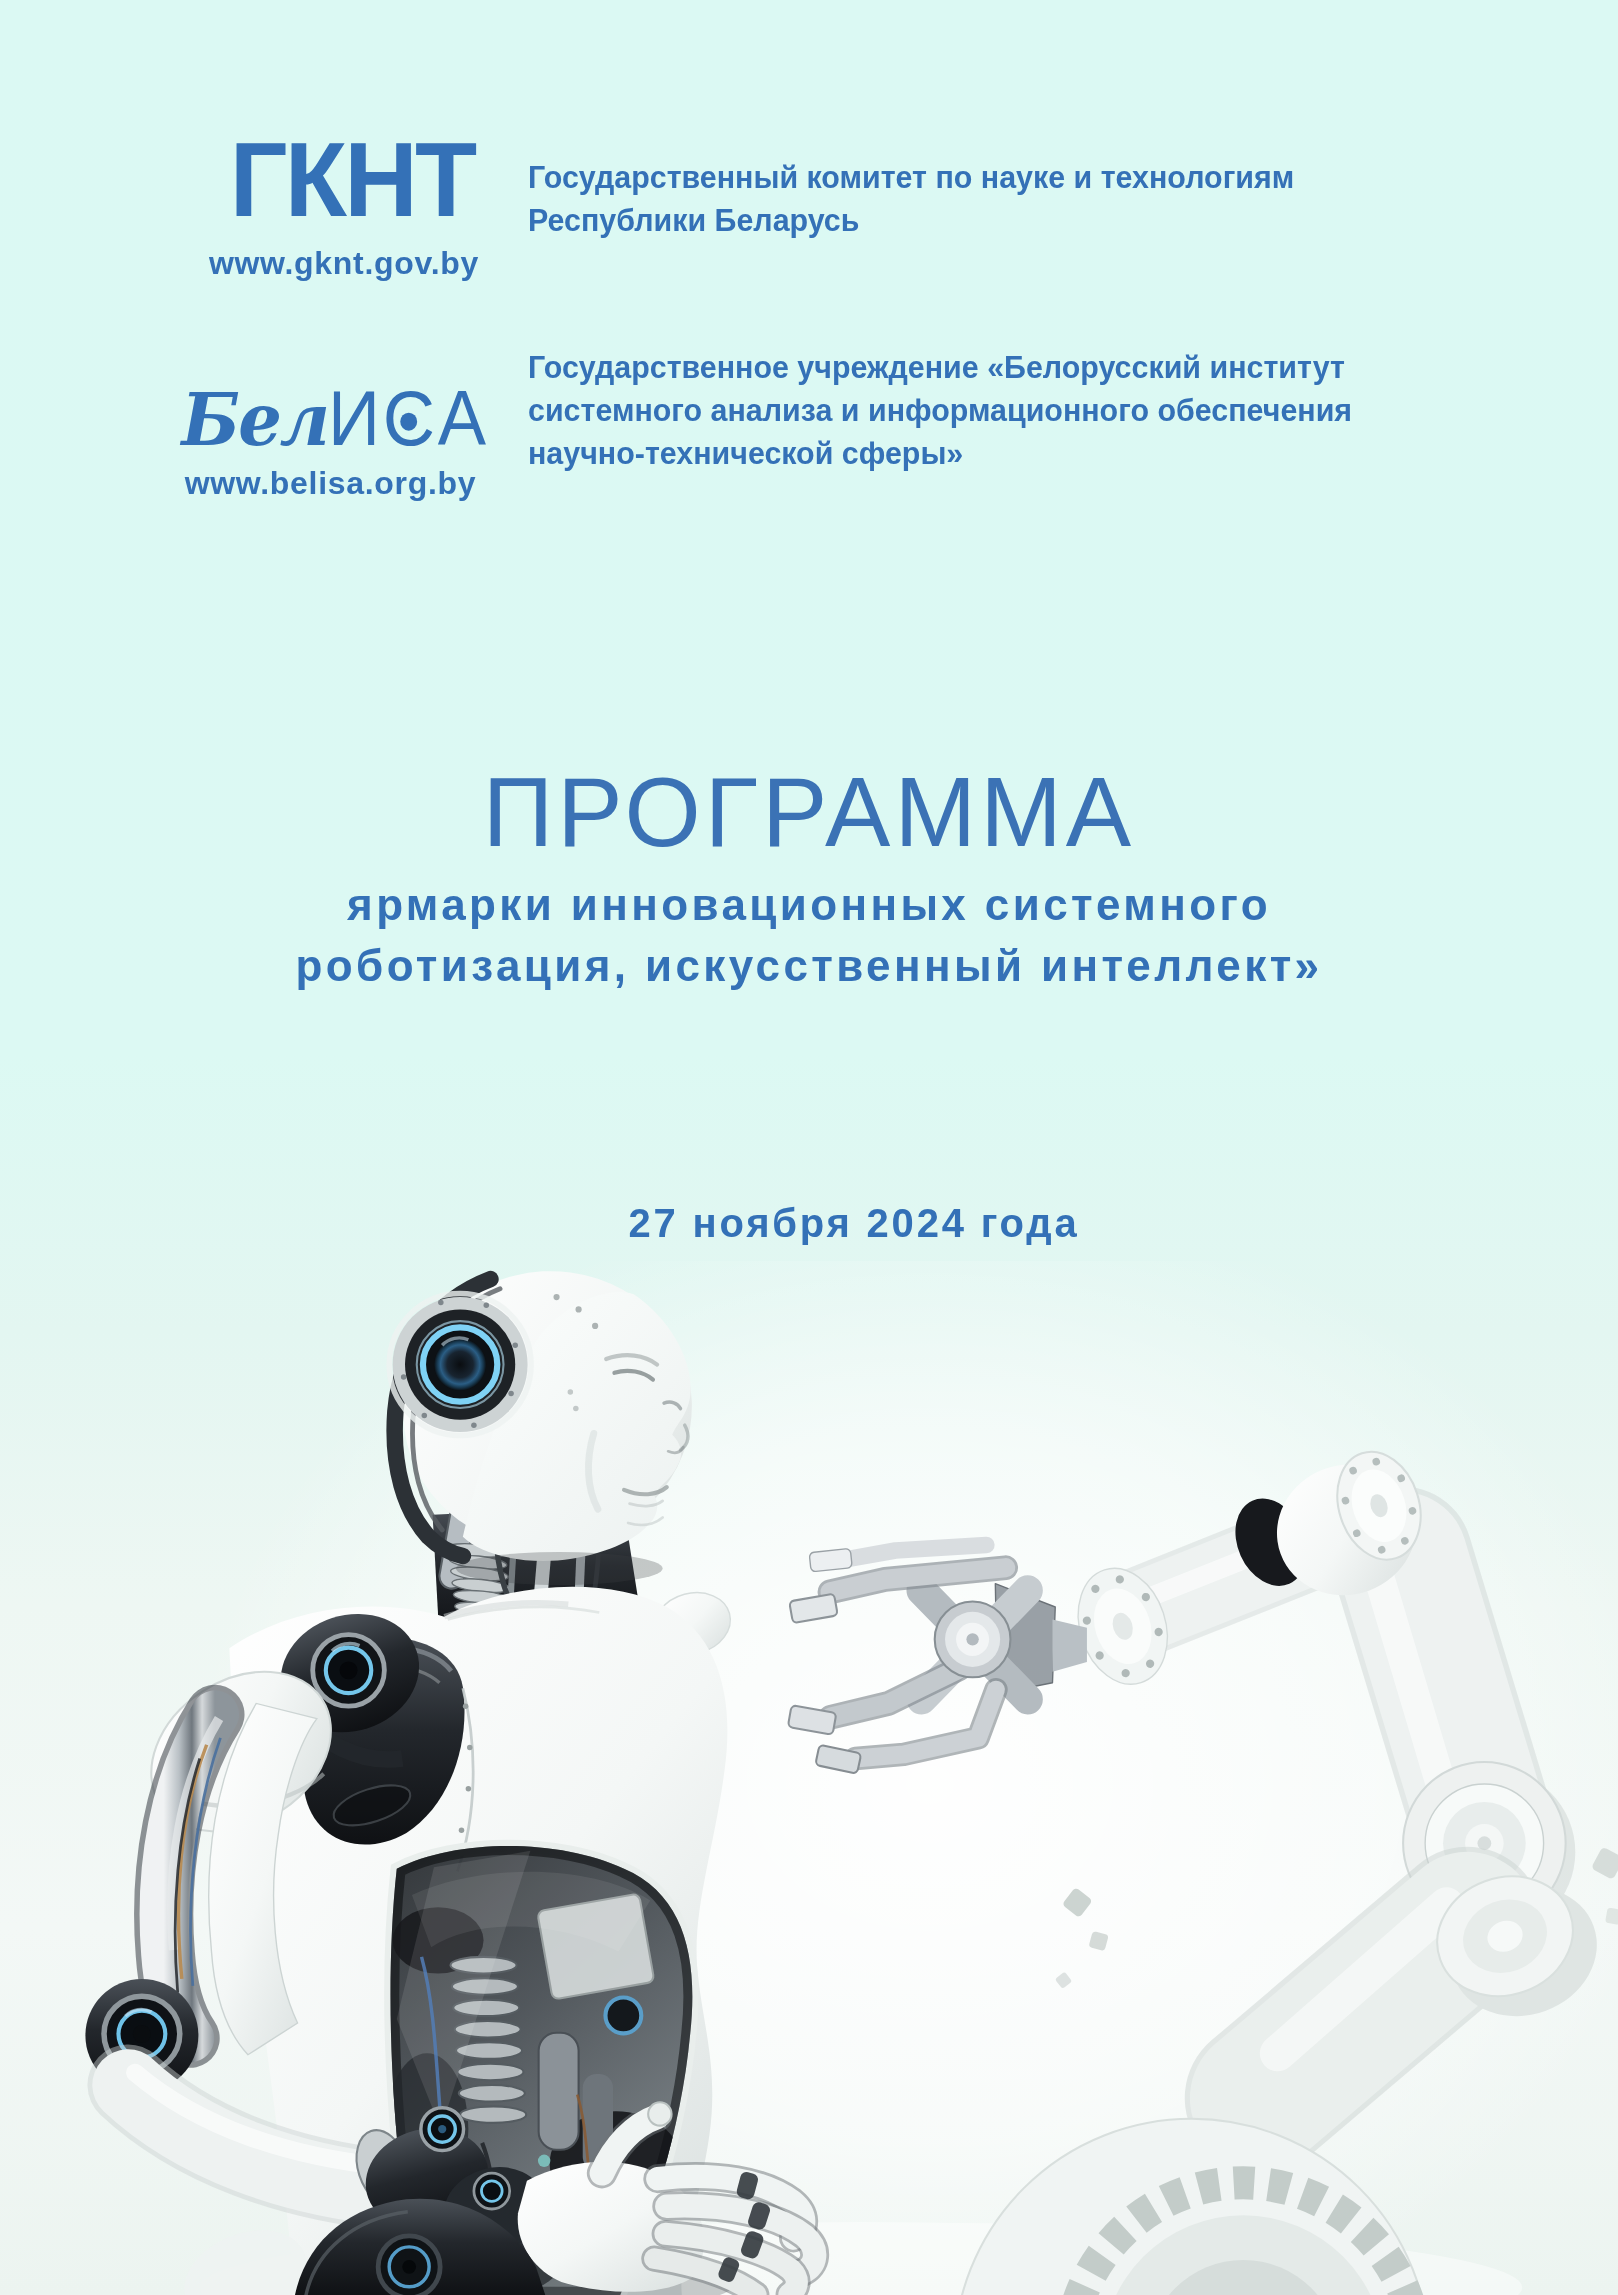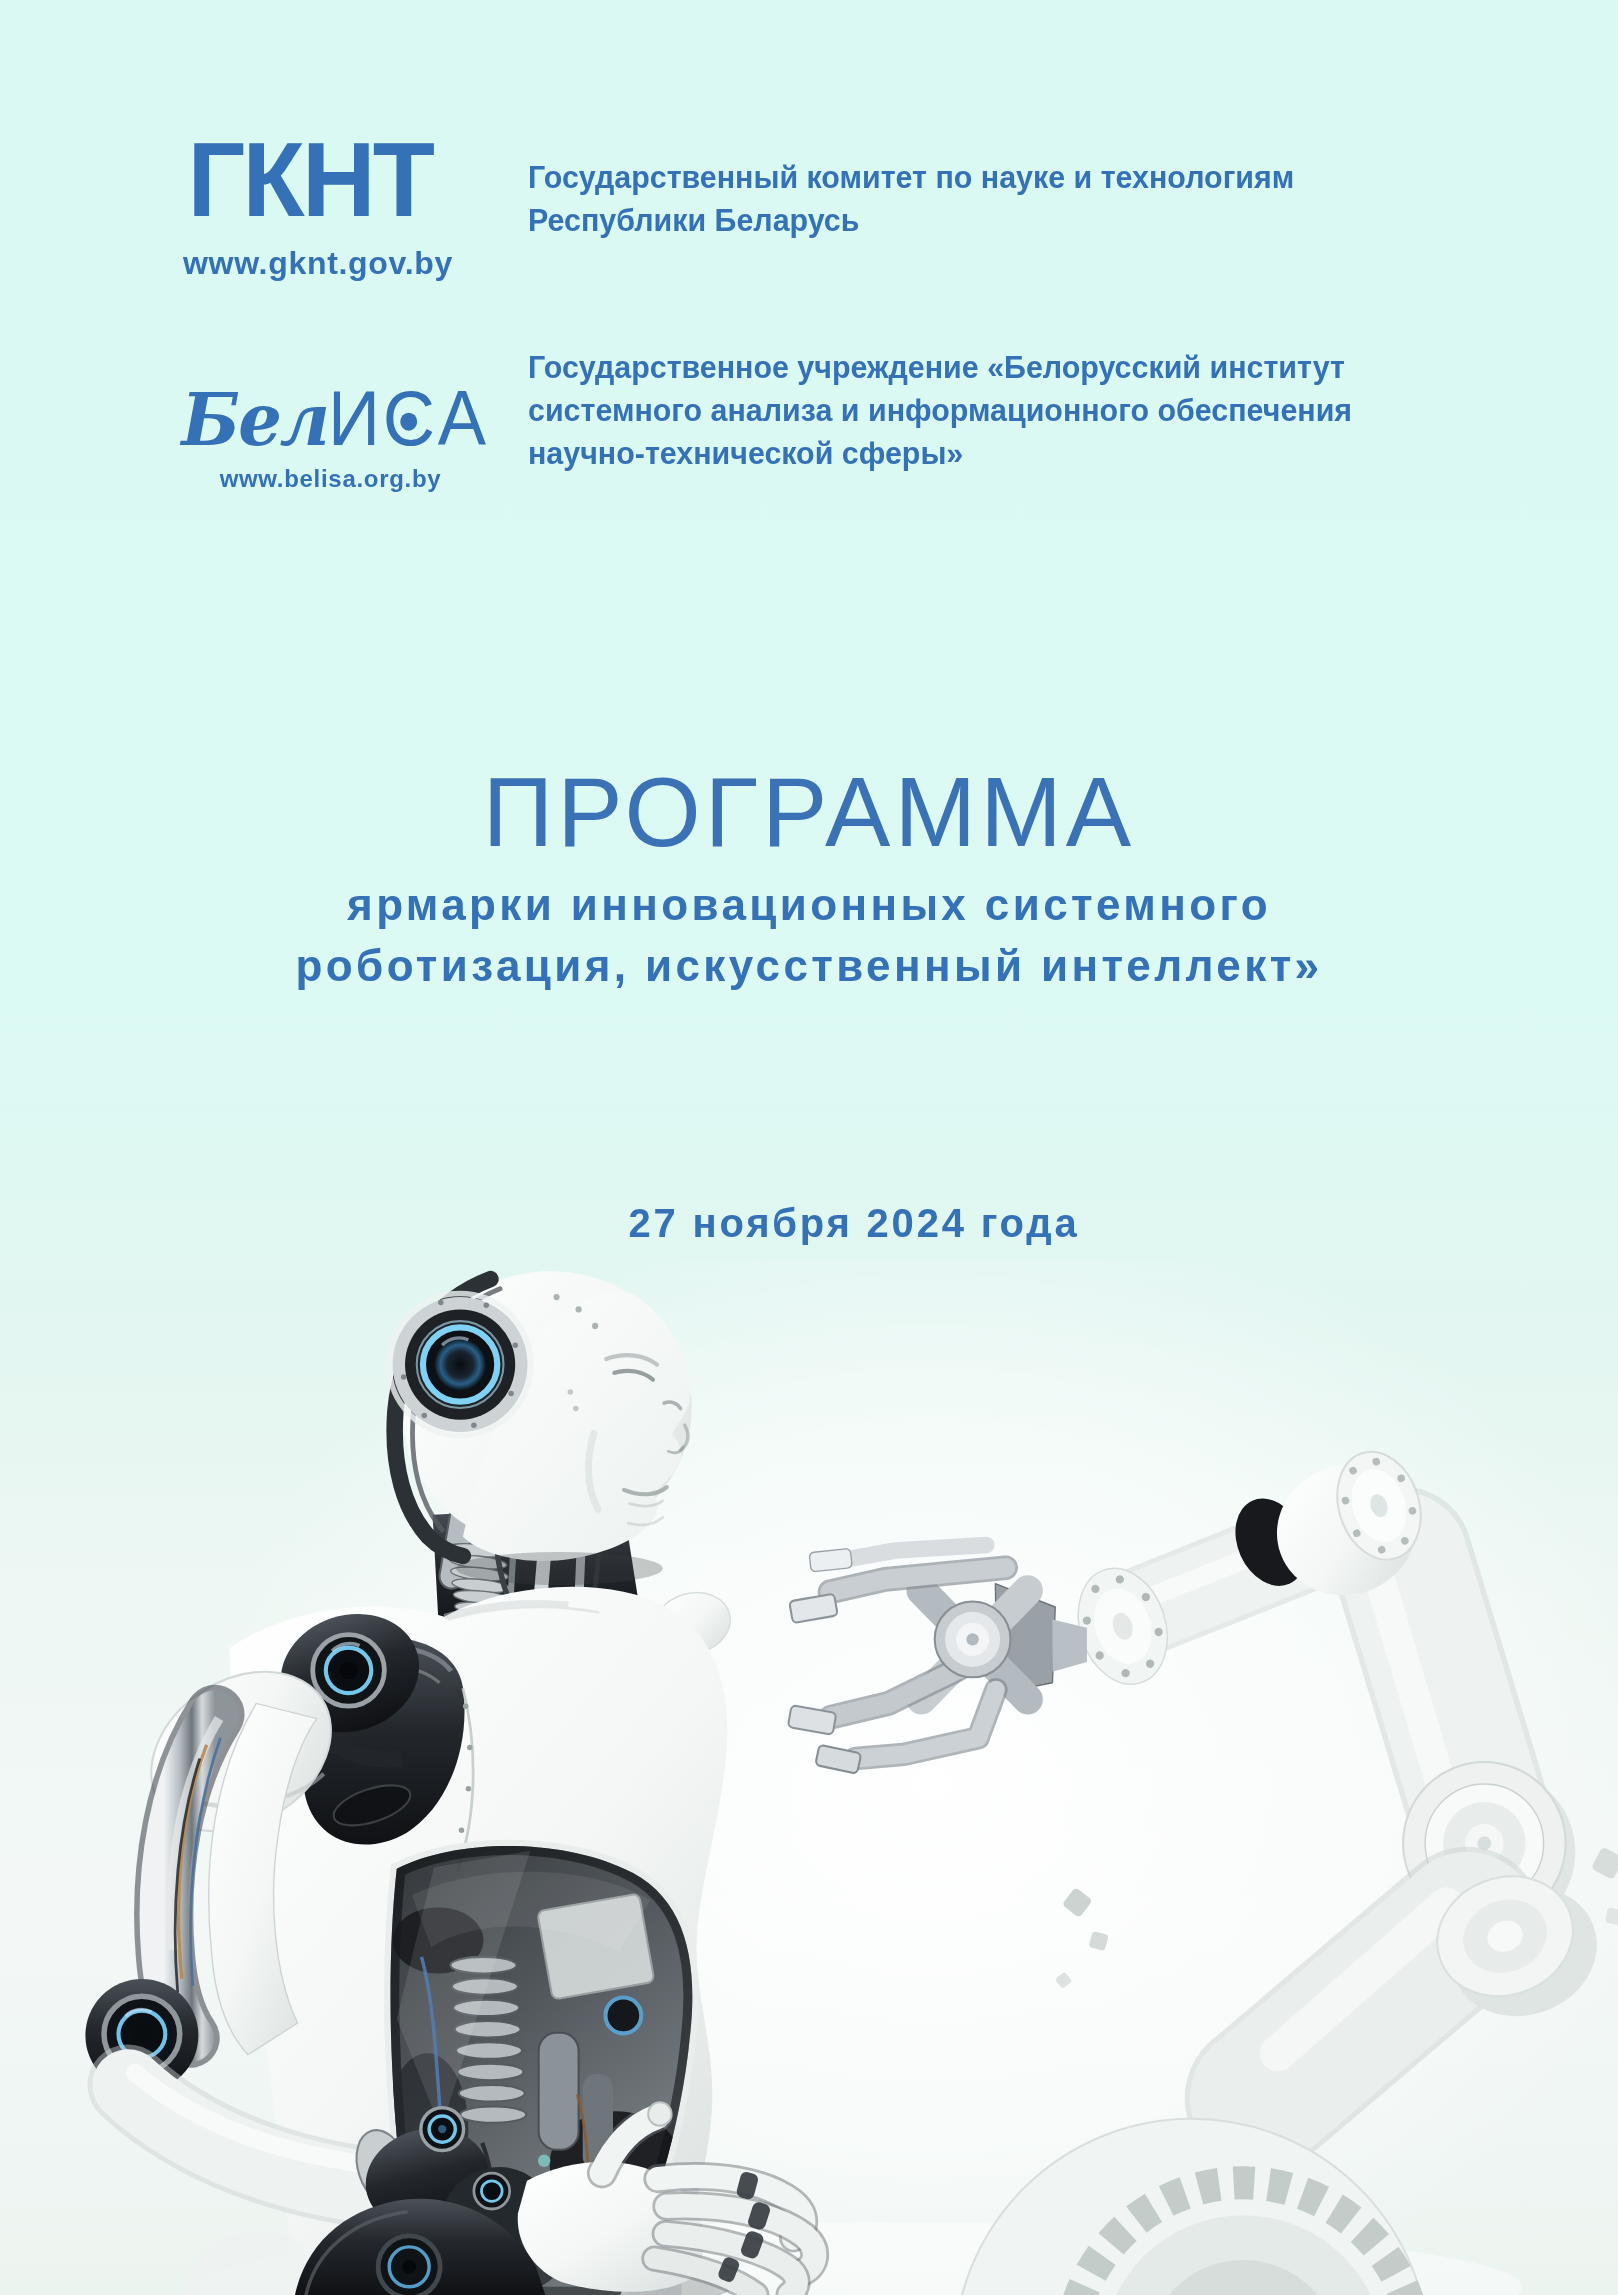--- a/index.html
+++ b/index.html
@@ -2,34 +2,34 @@
 <html style="font-size:11px"><head>
 <meta charset="utf-8">
 <style>
   html,body{margin:0;padding:0;}
   body{
     width:1618px;height:2295px;position:relative;overflow:hidden;
     font-family:"Liberation Sans", sans-serif;
     background:linear-gradient(180deg,#dbf9f3 0%,#dcf9f3 46%,#e3f6f1 58%,#eef7f3 70%,#f3f8f6 84%,#ecf4f0 100%);
   }
   
-  .gknt-block{position:absolute;left:183px;top:135px;width:296px;text-align:left;color:#3471b7;}
+  .gknt-block{position:absolute;left:183px;top:135px;width:296px;text-align:right;color:#3471b7;}
   .gknt-logo{font-size:105px;font-weight:700;letter-spacing:-2.8px;line-height:90px;transform:scaleX(.97);transform-origin:center top;}
   .gknt-url{font-size:32px;font-weight:700;letter-spacing:0.7px;margin-top:20px;}
   
   .org1{position:absolute;left:528px;top:156px;font-size:32px;line-height:43px;font-weight:700;color:#3471b7;transform:scaleX(.95);transform-origin:left top;}
   .org2{position:absolute;left:528px;top:346px;font-size:32px;line-height:43px;font-weight:700;color:#3471b7;transform:scaleX(.95);transform-origin:left top;}
   
   .belisa-block{position:absolute;left:172px;top:344px;width:317px;text-align:center;color:#3471b7;margin-top:33px;}
   .belisa-logo{font-size:77px;line-height:83px;letter-spacing:1.4px;transform:scaleX(.94);transform-origin:center top;white-space:nowrap;}
   .bel-script{font-family:"DejaVu Serif", serif;font-style:italic;font-weight:700;font-size:73px;letter-spacing:-2.1px;}
   .isa{font-weight:400;letter-spacing:2.8px;}
   .isa-c{position:relative;display:inline-block;}
   .isa-c::after{content:"";position:absolute;left:47%;top:54%;transform:translate(-50%,-50%);width:18.6px;height:18.6px;border-radius:50%;background:#3471b7;}
-  .belisa-url{font-size:24px;font-weight:700;letter-spacing:0.7px;margin-top:4.1px;}
+  .belisa-url{font-size:32px;font-weight:700;letter-spacing:0.7px;margin-top:4.1px;}
   
   .title{position:absolute;left:0;top:756px;width:100%;text-align:center;font-size:98px;font-weight:400;letter-spacing:4.1px;color:#3b72b5;}
   .subtitle{position:absolute;left:0;top:874px;width:100%;text-align:center;font-size:44px;font-weight:700;line-height:61px;letter-spacing:3.4px;color:#3471b7;}
   .date{position:absolute;left:0;top:1201px;width:100%;text-align:center;font-size:40px;font-weight:700;letter-spacing:2.8px;color:#3471b7;padding-left:45px;}
   .illustration{position:absolute;left:0;top:1261px;width:1618px;height:1035px;}
 </style>
 </head>
 <body>
 
 <div class="gknt-block">

